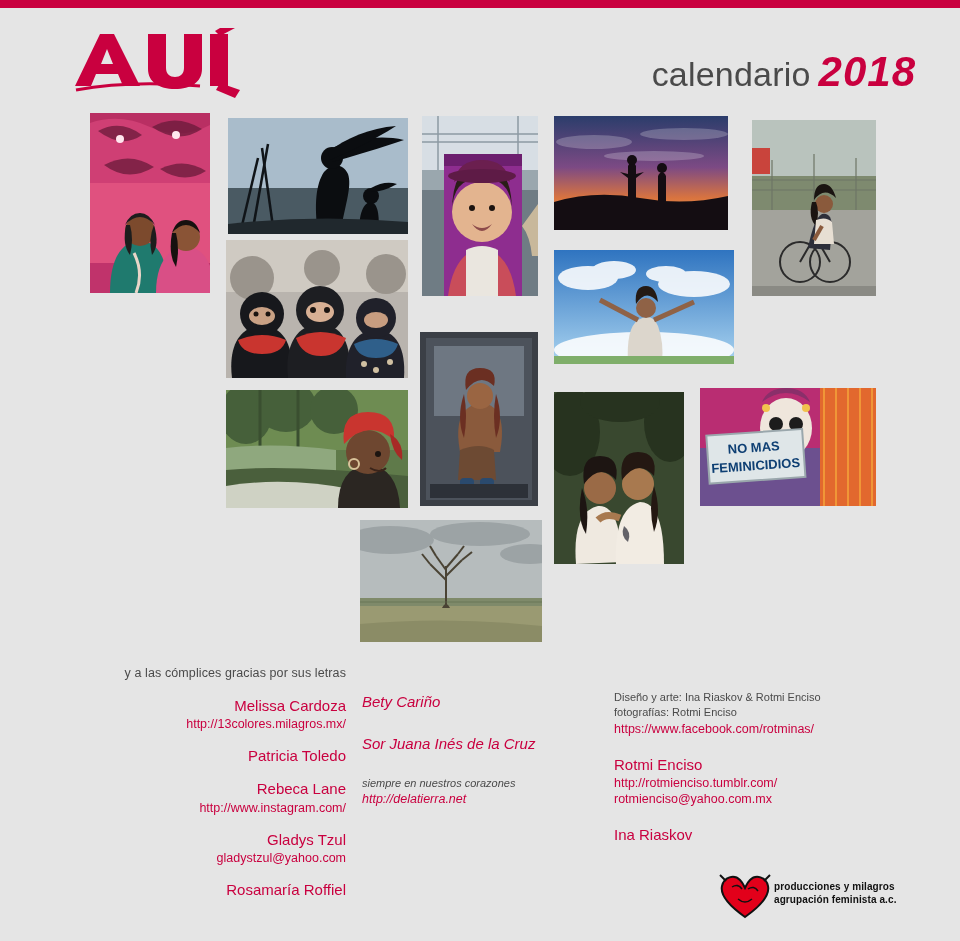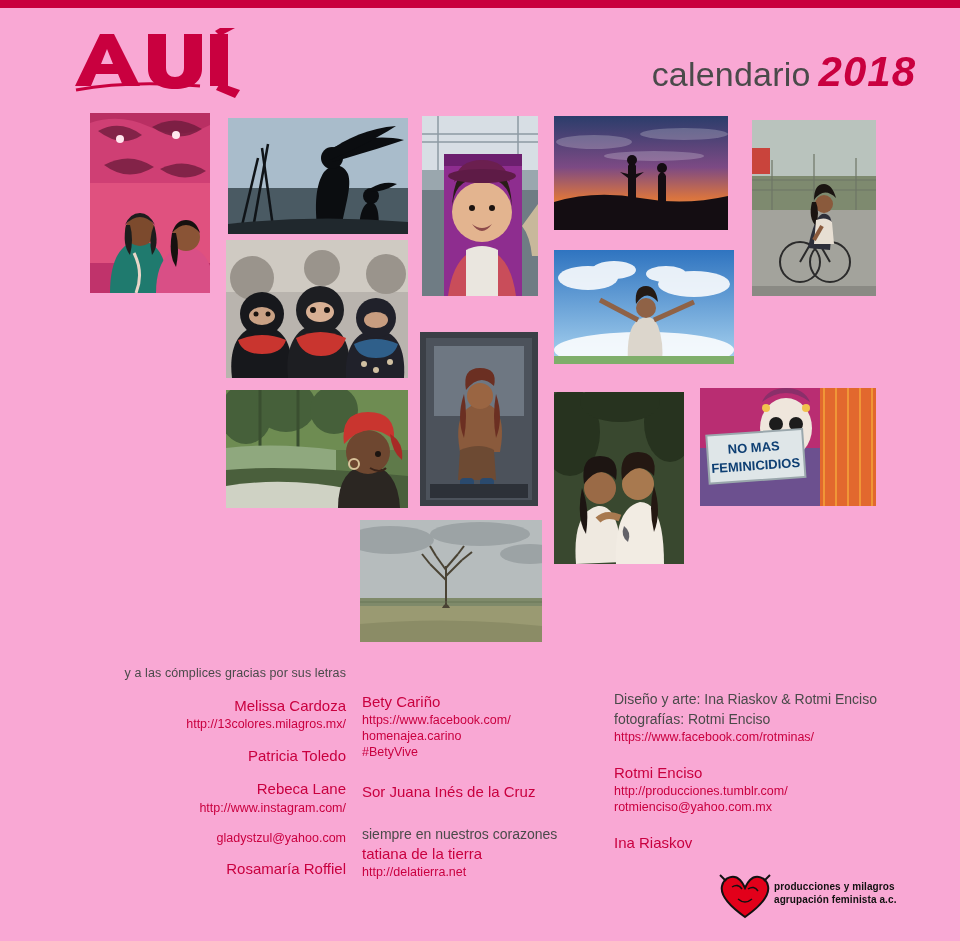--- a/index.html
+++ b/index.html
@@ -8,21 +8,21 @@
     background: #ffffff;
   }
   body {
     width: 960px; height: 941px;
     position: relative;
     font-family: "Liberation Sans", sans-serif;
     overflow: hidden;
   }
   .page {
     position: absolute; inset: 0;
-    background: #f9a8d4;
+    background: #e5e5e5;
   }
   
   .top-bar {
     position: absolute; left: 0; top: 0; width: 960px; height: 8px;
     background: #c9003f;
   }
   
   .logo {
     position: absolute; left: 70px; top: 28px;
     width: 175px; height: 70px;
@@ -42,37 +42,37 @@
   .photo {
     position: absolute;
     overflow: hidden;
     background: #cccccc;
   }
   .photo .inner { position: absolute; inset: 0; }
   
   .credits { position: absolute; left: 0; top: 660px; width: 960px; }
   .col { position: absolute; }
   .col-1 { left: 66px; top: 6px; width: 280px; text-align: right; }
-  .col-2 { left: 362px; top: 32px; width: 240px; }
+  .col-2 { left: 362px; top: 32px; width: 240px; font-style: italic; }
   .col-3 { left: 614px; top: 30px; width: 300px; }
   .intro {
     color: #4a4a4a; font-size: 12.5px; margin: 0 0 16px 0;
     letter-spacing: 0.1px;
   }
   .entry { margin-bottom: 13px; }
   .entry .name {
     color: #c9003f; font-size: 15px; line-height: 1.35;
     margin: 0;
   }
   .entry .link {
     color: #c9003f; font-size: 12.5px; line-height: 1.35;
     margin: 0;
   }
   .entry .dark {
-    color: #4a4a4a; font-size: 14px; line-height: 1.4; margin: 0;
+    color: #4a4a4a; font-size: 11px; line-height: 1.4; margin: 0;
   }
   .tight .name, .tight .link { line-height: 1.3; }
   
   .footer-logo {
     position: absolute; left: 718px; top: 873px; width: 210px; height: 46px;
   }
   .footer-logo .heart { position: absolute; left: 0; top: 0; width: 54px; height: 46px; }
   .footer-logo .ftext {
     position: absolute; left: 56px; top: 8px;
     font-size: 10px; line-height: 1.25; color: #111;
@@ -479,53 +479,50 @@
         <p class="link">http://13colores.milagros.mx/</p>
       </div>
       <div class="entry">
         <p class="name">Patricia Toledo</p>
       </div>
       <div class="entry">
         <p class="name">Rebeca Lane</p>
         <p class="link">http://www.instagram.com/</p>
       </div>
       <div class="entry">
+        <p class="name">Gladys Tzul</p>
         <p class="link">gladystzul@yahoo.com</p>
       </div>
       <div class="entry">
         <p class="name">Rosamaría Roffiel</p>
       </div>
     </div>
 
     <div class="col col-2">
       <div class="entry tight">
         <p class="name">Bety Cariño</p>
-        <p class="link" style="white-space: pre-line;">https://www.facebook.com/
-homenajea.carino
-#BetyVive</p>
       </div>
       <div class="entry" style="margin-top:22px;">
         <p class="name">Sor Juana Inés de la Cruz</p>
       </div>
       <div class="entry tight" style="margin-top:22px;">
         <p class="dark">siempre en nuestros corazones</p>
-        <p class="name">tatiana de la tierra</p>
         <p class="link">http://delatierra.net</p>
       </div>
     </div>
 
     <div class="col col-3">
       <div class="entry tight">
         <p class="dark" style="white-space: pre-line;">Diseño y arte: Ina Riaskov &amp; Rotmi Enciso
 fotografías: Rotmi Enciso</p>
         <p class="link">https://www.facebook.com/rotminas/</p>
       </div>
       <div class="entry tight" style="margin-top:18px;">
         <p class="name">Rotmi Enciso</p>
-        <p class="link" style="white-space: pre-line;">http://producciones.tumblr.com/
+        <p class="link" style="white-space: pre-line;">http://rotmienciso.tumblr.com/
 rotmienciso@yahoo.com.mx</p>
       </div>
       <div class="entry tight" style="margin-top:18px;">
         <p class="name">Ina Riaskov</p>
       </div>
     </div>
 
   </div>
 
   <div class="footer-logo">

